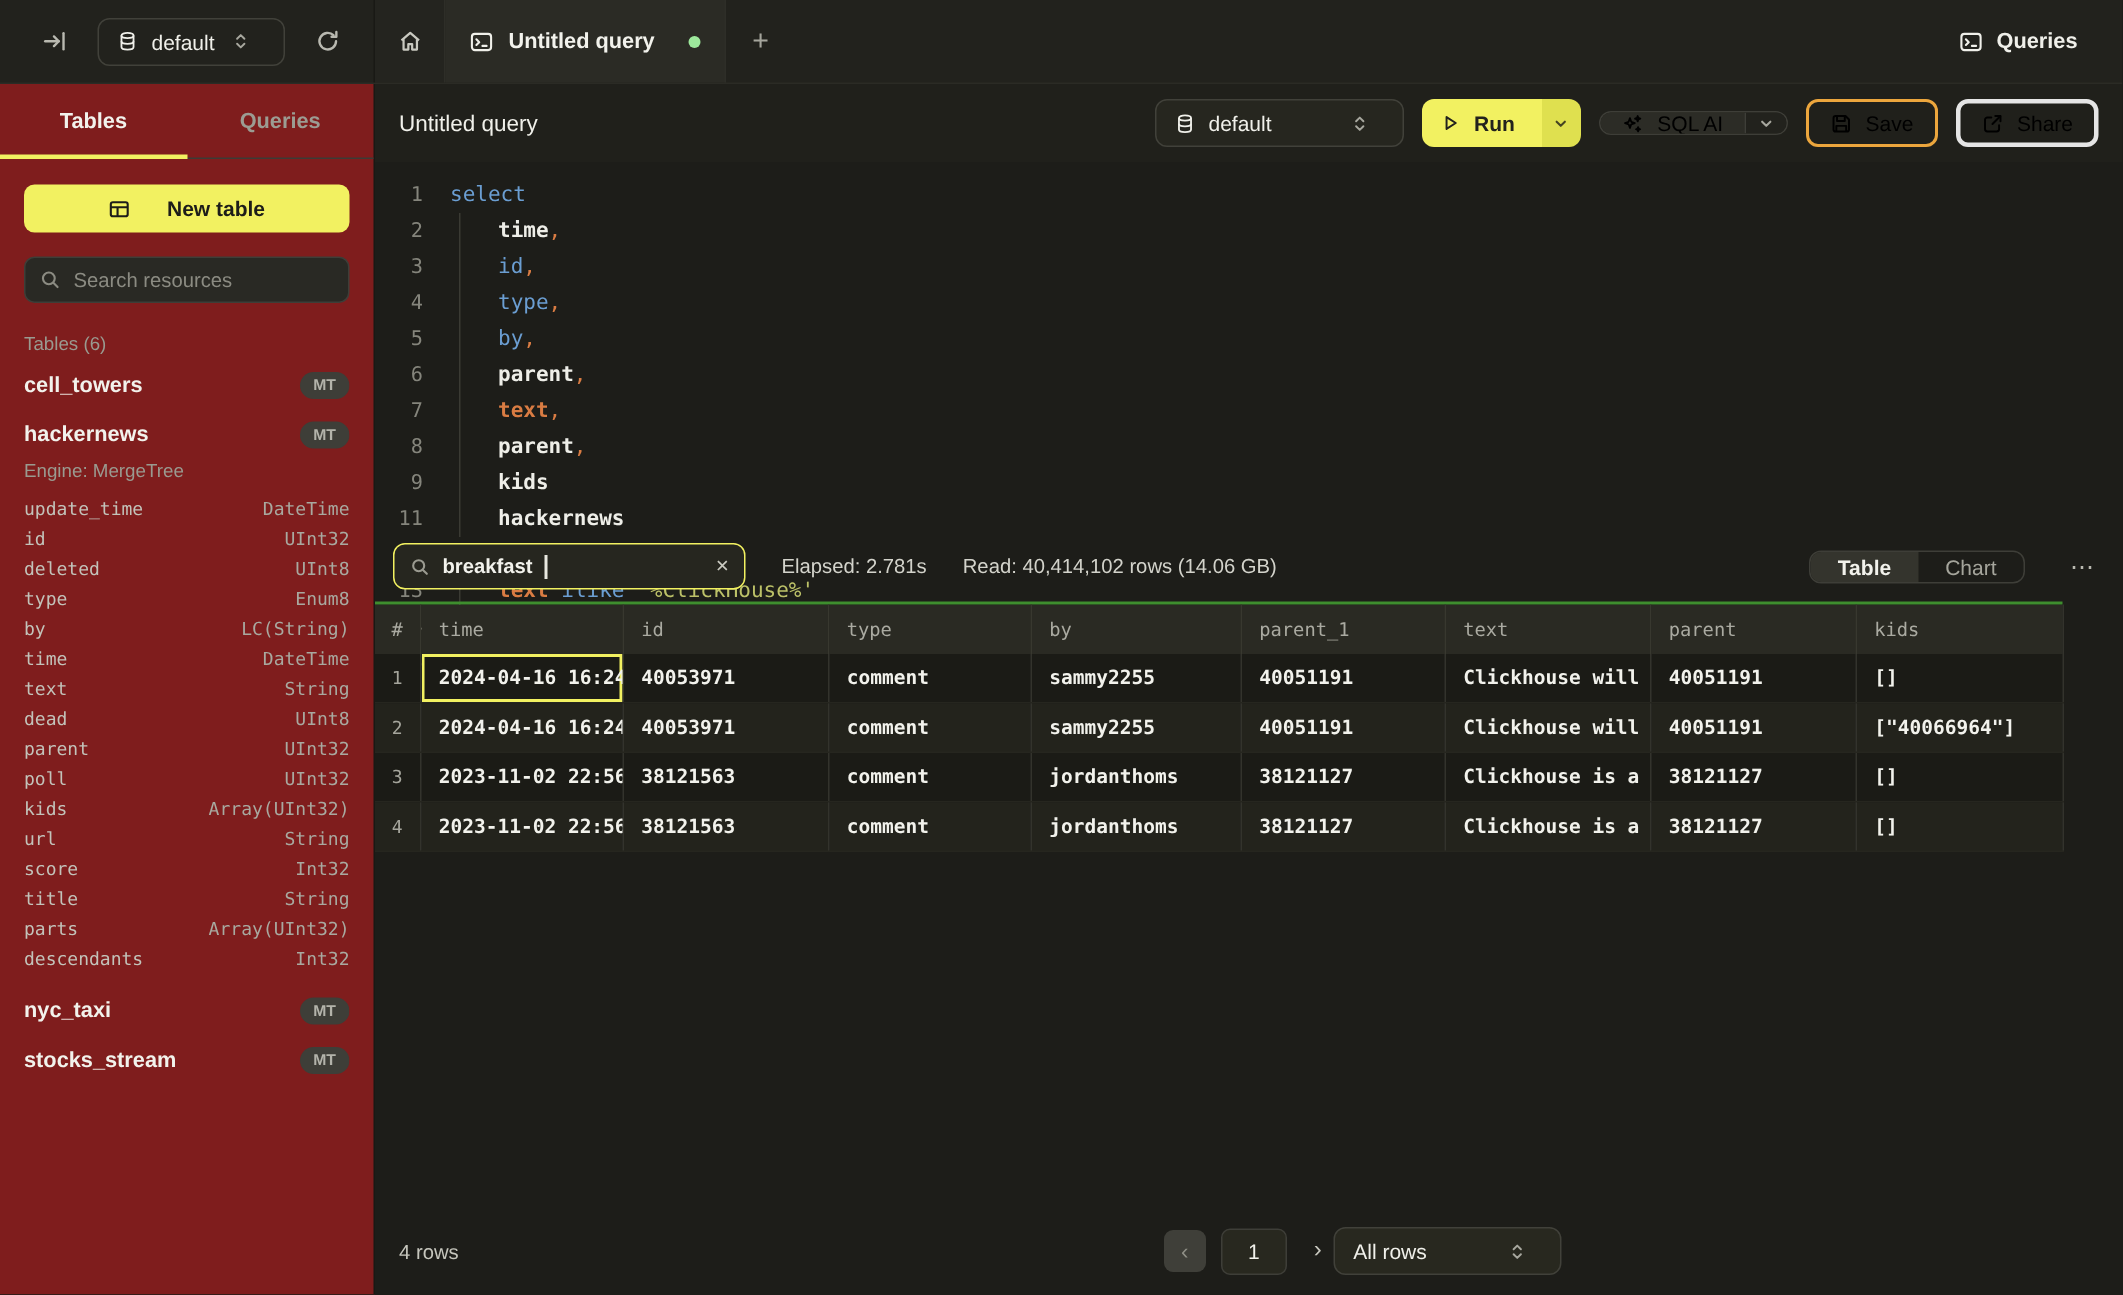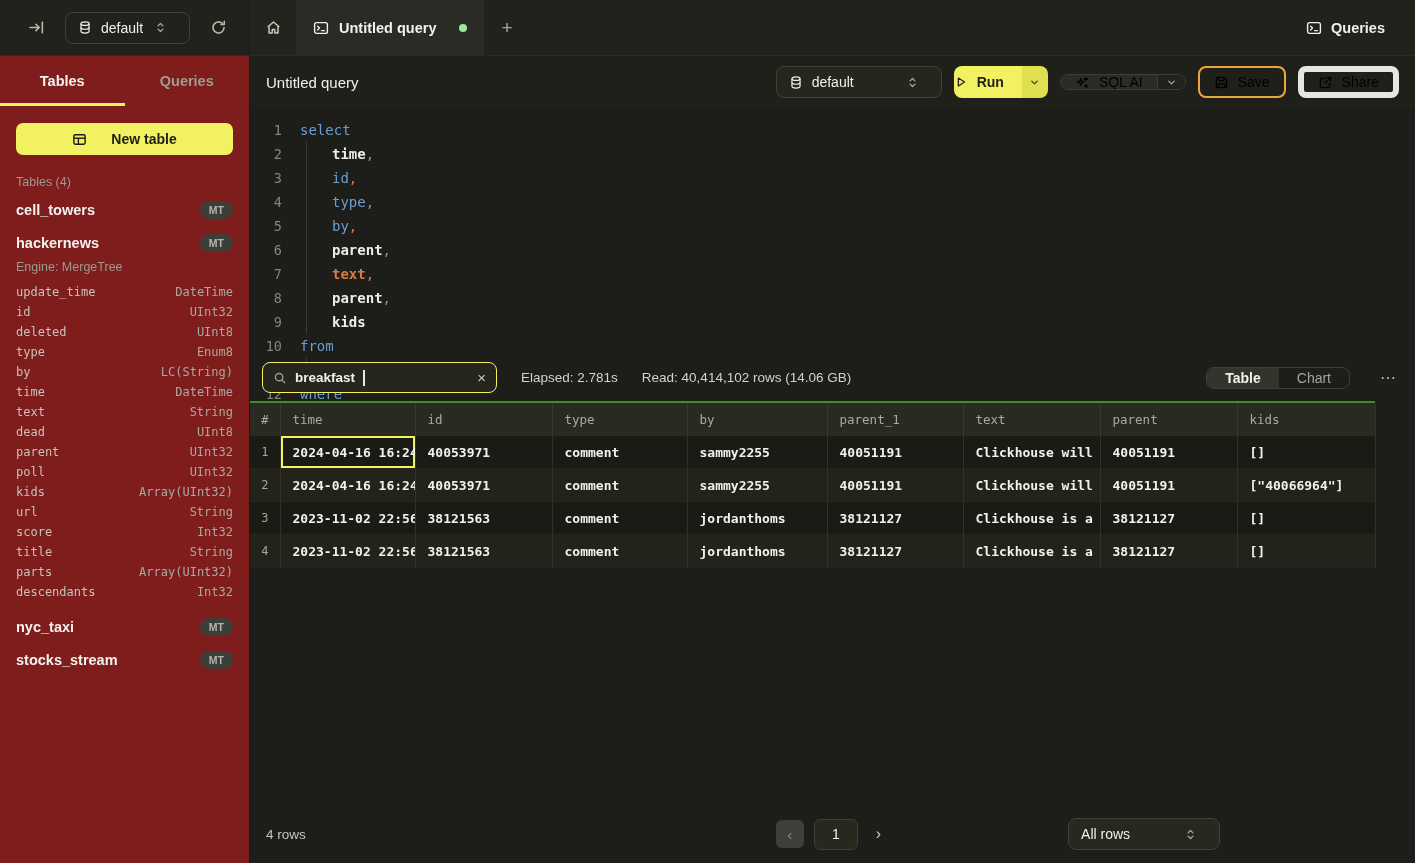--- a/index.html
+++ b/index.html
@@ -64,26 +64,26 @@
   .col-type { color:#a9a9a0; }
   .col-group { padding-bottom:8px; }
 
   
   .content { flex:1; display:flex; flex-direction:column; min-width:0; background:#1d1d19; }
 
   .query-header { height:52px; flex:0 0 52px; display:flex; align-items:center; padding:0 16px; gap:12px; background:#20201b; }
   .qh-title { font-size:15px; color:#ececе6; margin-right:auto; }
   .qh-db { width:166px; height:32px; background:#26261f; }
   .run-btn { display:flex; height:32px; border-radius:8px; overflow:hidden; cursor:pointer; border:none; padding:0; background:none; }
-  .run-main { background:#f2f161; color:#22221d; display:flex; align-items:center; gap:9px; padding:0 18px 0 0; font-size:14px; font-weight:600; }
+  .run-main { background:#f2f161; color:#22221d; display:flex; align-items:center; gap:9px; padding:0 18px 0 12px; font-size:14px; font-weight:600; }
   .run-caret { background:#dfe04f; color:#454422; width:26px; display:flex; align-items:center; justify-content:center; }
   .split-btn { display:flex; height:16px; border:1px solid #3e3e38; border-radius:8px; overflow:hidden; cursor:pointer; background:none; padding:0; }
   .sqlai-main { background:#2c2c26; color:#ececе6; display:flex; align-items:center; gap:9px; padding:0 14px; font-size:14px; }
   .sqlai-caret { background:#22221d; color:#a7a79e; width:28px; display:flex; align-items:center; justify-content:center; border-left:1px solid #3e3e38; }
-  .ghost-btn { height:32px; display:flex; align-items:center; gap:9px; padding:0 14px; background:transparent; border:6px solid #e5e5e5; border-radius:8px; color:#ececе6; font-size:14px; cursor:pointer; }
+  .ghost-btn { height:32px; display:flex; align-items:center; gap:9px; padding:0 14px; background:transparent; border:3px solid #e5e5e5; border-radius:8px; color:#ececе6; font-size:14px; cursor:pointer; }
   .save-btn { border:2px solid #eca63d; }
 
   
   .editor { flex:1; min-height:0; padding-top:10px; font-family:"DejaVu Sans Mono",monospace; font-size:14px; cursor:text; }
   .code-line { display:flex; height:24px; line-height:24px; }
   .ln { width:32px; text-align:right; color:#85857c; margin-right:18px; flex:0 0 32px; font-size:13.5px; }
   .code { white-space:pre; }
   .guide { display:inline-block; width:26px; height:24px; border-left:1px solid #3a3a33; margin-left:6px; vertical-align:top; }
   .tk-kw { color:#6b9ed2; }
   .tk-ident { color:#eeeee8; font-weight:700; }
@@ -130,21 +130,21 @@
   td.selected { box-shadow:inset 0 0 0 2px #f2f161; }
   .below-table { flex:1; }
 
   
   .results-footer { height:58px; flex:0 0 58px; display:flex; align-items:center; padding:0 16px; }
   .row-count { font-size:13.5px; color:#c6c6bd; flex:1; }
   .pager { display:flex; align-items:center; gap:10px; }
   .pg-prev { width:28px; height:28px; border-radius:6px; background:#3f3f39; border:none; color:#8f8f86; font-size:15px; cursor:default; }
   .pg-page { width:44px; height:31px; border-radius:6px; background:#28281f; border:1px solid #3e3e38; color:#f2f2ec; font-size:14px; display:flex; align-items:center; justify-content:center; }
   .pg-next { background:none; border:none; color:#c9c9c0; font-size:16px; cursor:pointer; padding:4px 8px; }
-  .footer-right { flex:1; display:flex; justify-content:center; }
+  .footer-right { flex:1; display:flex; justify-content:flex-start; }
   .pagesize-select { width:152px; height:32px; background:#28281f; }
 </style>
 </head>
 <body>
 
 <header class="topbar">
   <div class="topbar-left">
     <button class="icon-btn">
       <span>
         <svg width="17" height="17" viewBox="0 0 16 16" fill="none" stroke="currentColor" stroke-width="1.5" stroke-linecap="round" stroke-linejoin="round">
@@ -227,21 +227,30 @@
       <button class="new-table-btn">
         <span>
           <svg width="15" height="15" viewBox="0 0 16 16" fill="none" stroke="currentColor" stroke-width="1.5" stroke-linejoin="round">
               <rect x="2" y="3" width="12" height="10" rx="1.5"></rect>
               <path d="M2 6.6h12"></path>
               <path d="M6.8 6.6V13"></path>
             </svg>
         </span>
         <span>New table</span>
       </button>
-      <div class="section-label">Tables (4)</div>
+      <div class="side-search">
+        <span class="mag">
+          <svg width="15" height="15" viewBox="0 0 16 16" fill="none" stroke="currentColor" stroke-width="1.5" stroke-linecap="round">
+              <circle cx="7" cy="7" r="4.2"></circle>
+              <path d="M10.2 10.2l3 3"></path>
+            </svg>
+        </span>
+        <input type="text" placeholder="Search resources" style="">
+      </div>
+      <div class="section-label">Tables (6)</div>
       <div class="resource-list">
           <div class="resource-row">
             <span class="tname">cell_towers</span>
             <span class="mt-badge">MT</span>
           </div>
           <div class="resource-row">
             <span class="tname">hackernews</span>
             <span class="mt-badge">MT</span>
           </div>
           <div class="engine-line">Engine: MergeTree</div>
@@ -430,24 +439,20 @@
           <span class="ln">7</span>
           <span class="code"><span class="guide"></span><span class="tk-orange">text</span><span class="tk-punct">,</span></span>
         </div>
         <div class="code-line">
           <span class="ln">8</span>
           <span class="code"><span class="guide"></span><span class="tk-ident">parent</span><span class="tk-punct">,</span></span>
         </div>
         <div class="code-line">
           <span class="ln">9</span>
           <span class="code"><span class="guide"></span><span class="tk-ident">kids</span></span>
-        </div>
-        <div class="code-line">
-          <span class="ln">10</span>
-          <span class="code"><span class="tk-kw">from</span></span>
         </div>
         <div class="code-line">
           <span class="ln">11</span>
           <span class="code"><span class="guide"></span><span class="tk-ident">hackernews</span></span>
         </div>
         <div class="code-line">
           <span class="ln">12</span>
           <span class="code"><span class="tk-kw">where</span></span>
         </div>
         <div class="code-line">

